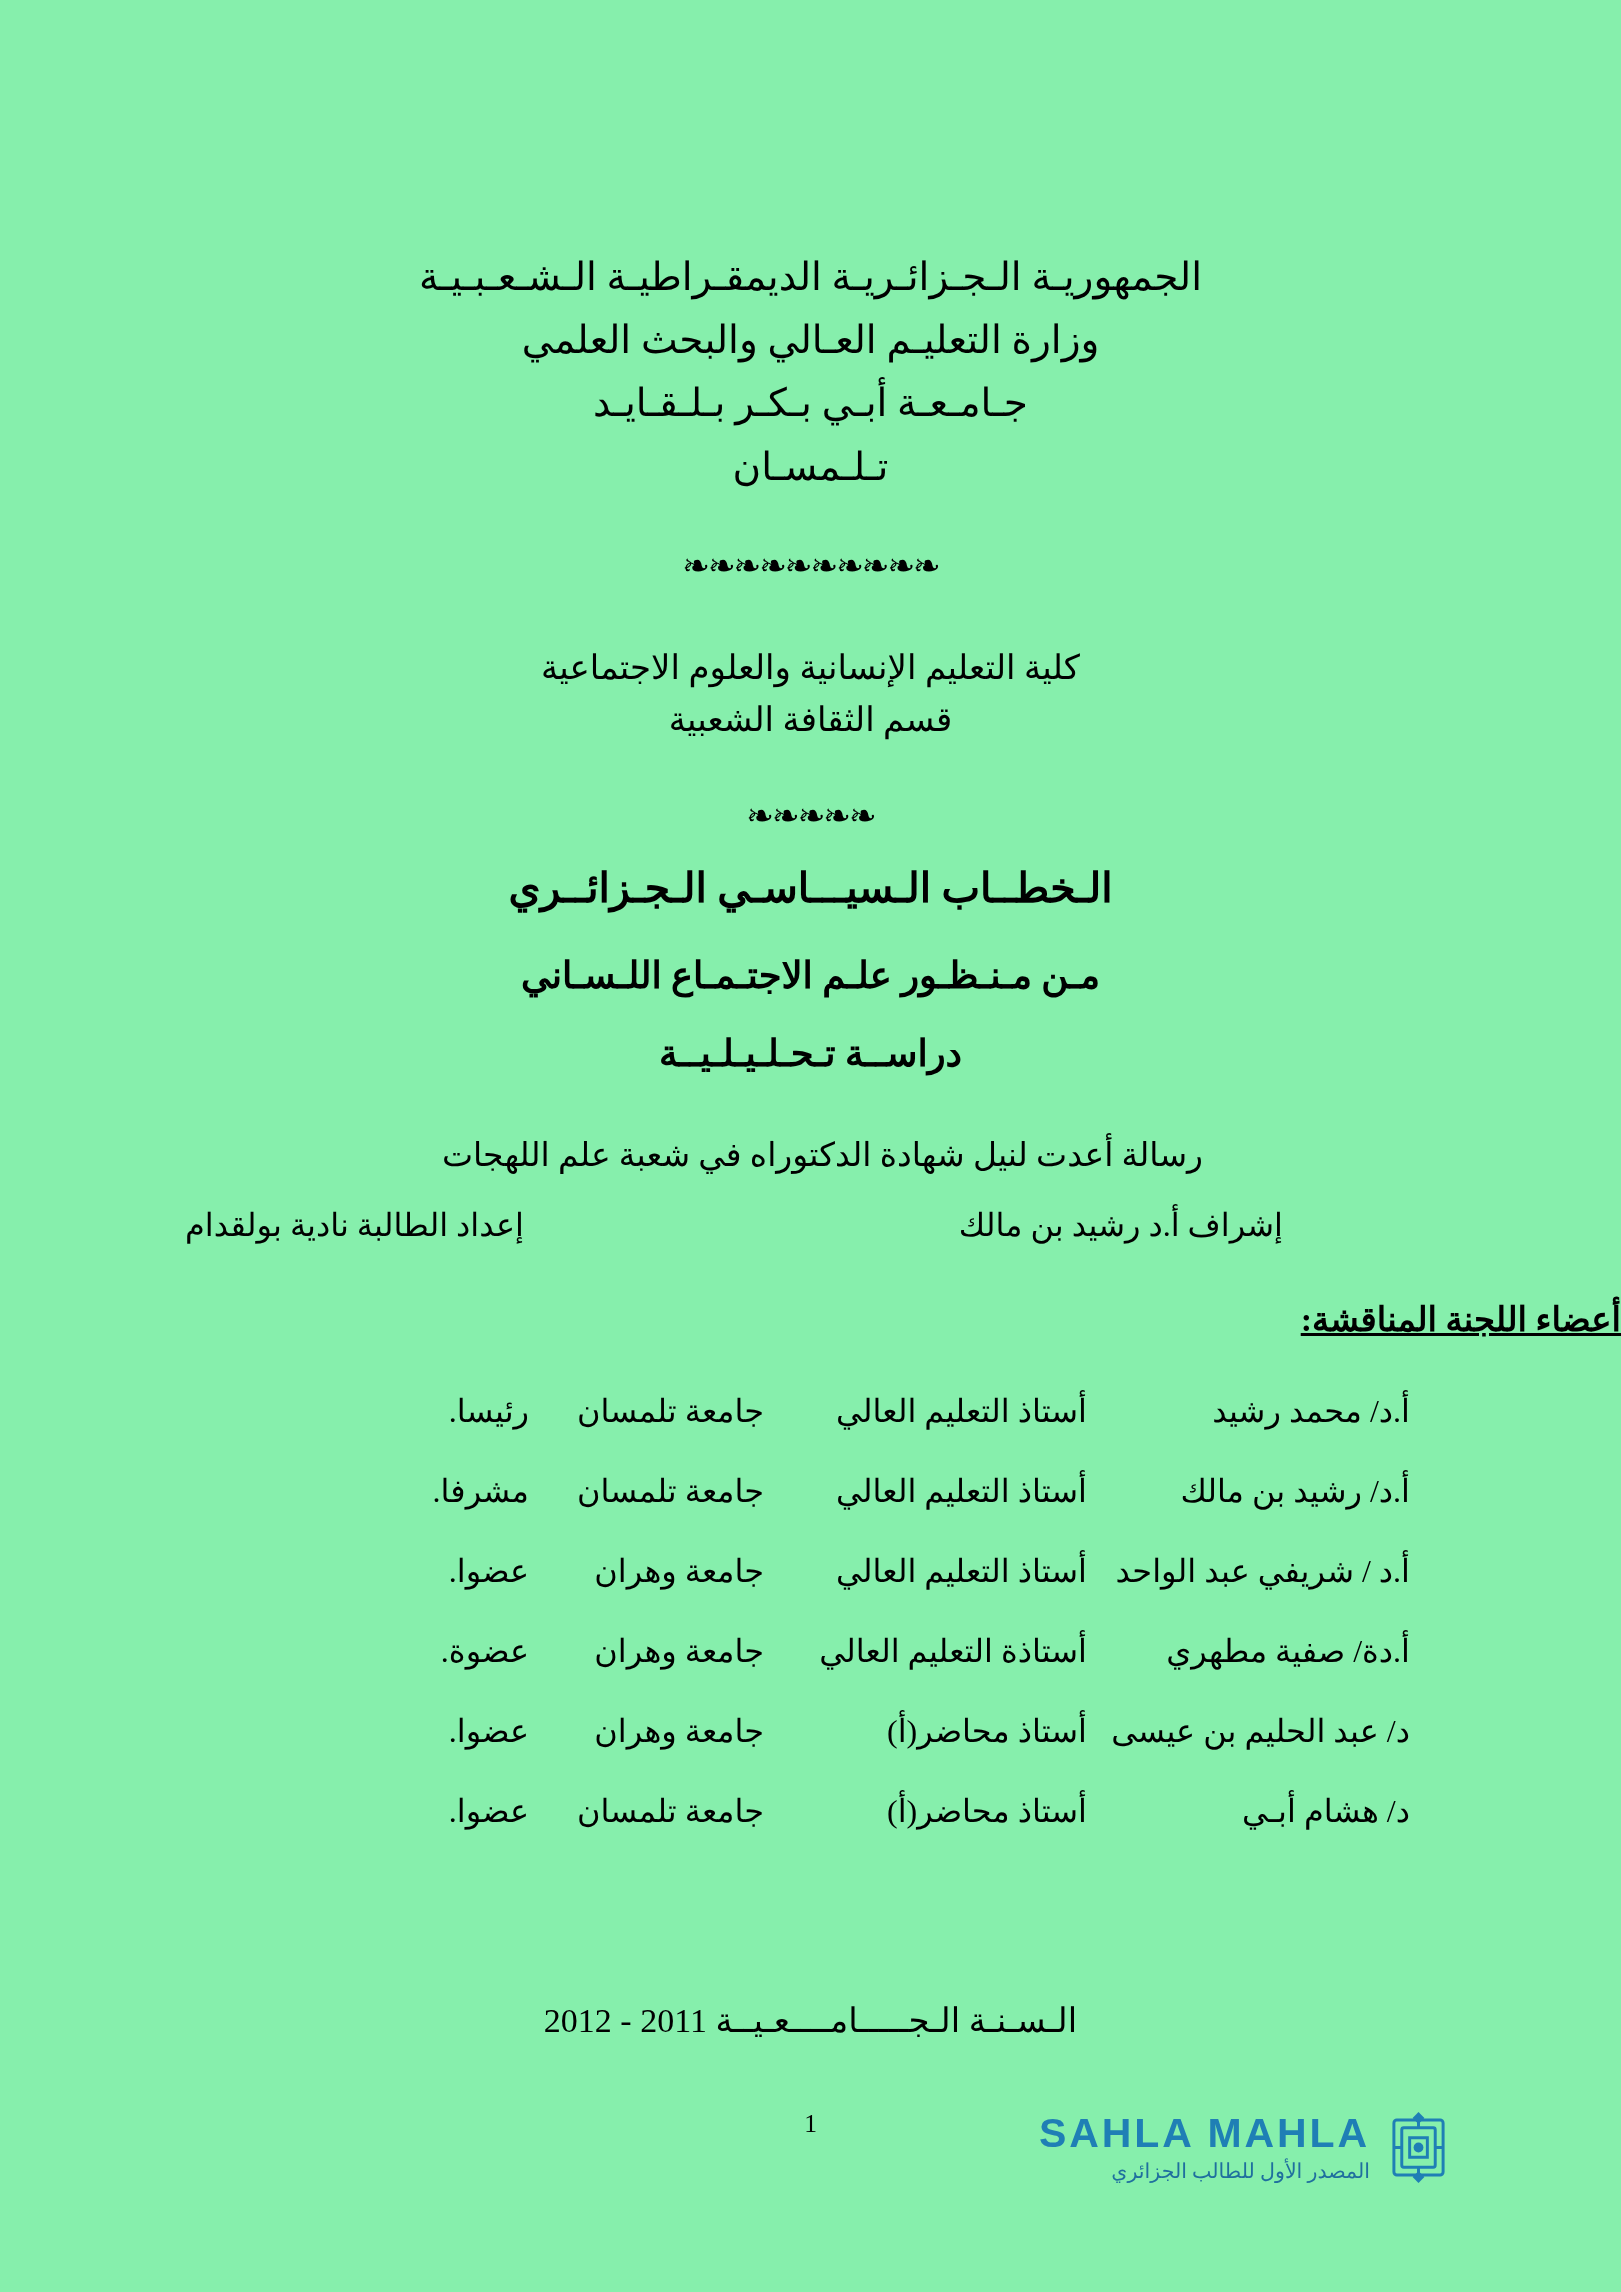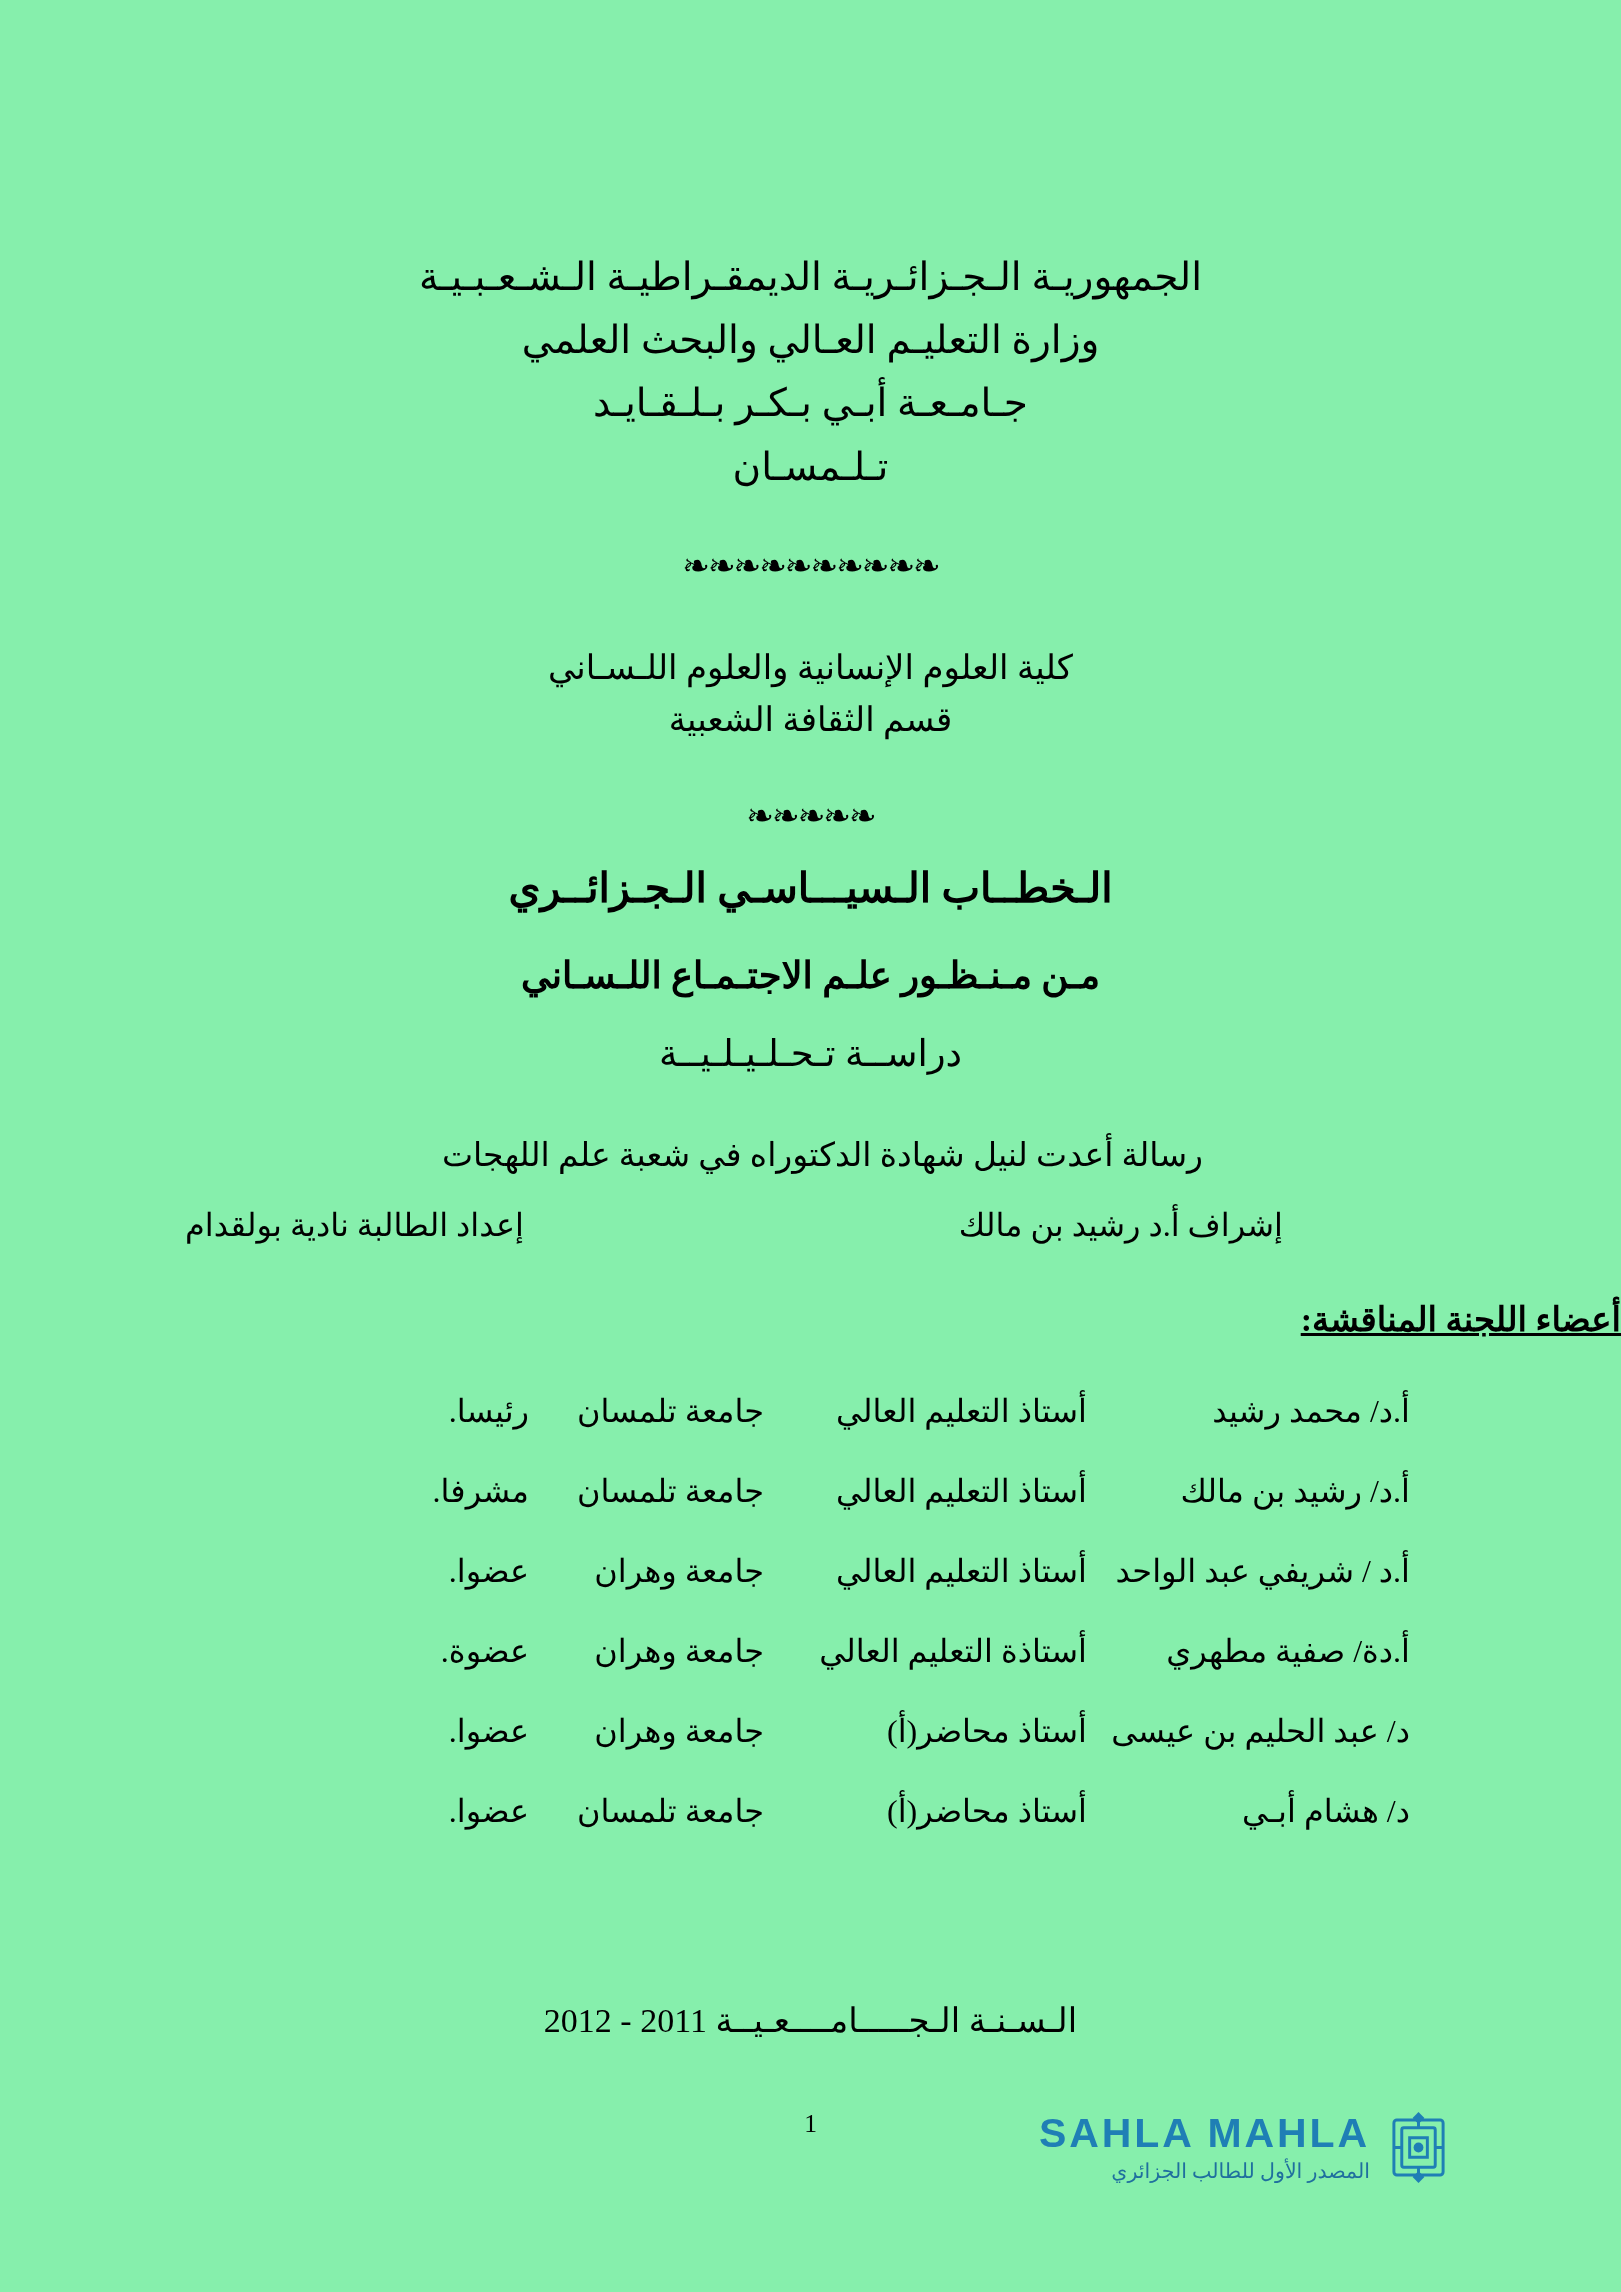--- a/index.html
+++ b/index.html
@@ -86,21 +86,21 @@
   #title-line-2 {
     font-size: 37px;
     font-weight: bold;
     letter-spacing: 0.5px;
     line-height: 1.25;
     margin-bottom: 31px;
     white-space: pre;
   }
   #title-line-3 {
     font-size: 37px;
-    font-weight: normal;
+    font-weight: bold;
     letter-spacing: 0.5px;
     line-height: 1.25;
     white-space: pre;
   }
 
   
   #degree-line {
     position: absolute;
     top: 1135px;
     right: 0; left: 0;
@@ -245,21 +245,21 @@
     <div class="hline">وزارة التعليـم العـالي والبحث العلمي</div>
     <div class="hline">جـامـعـة أبـي بـكـر بـلـقـايـد</div>
     <div class="hline">تـلـمسـان</div>
   </div>
 
   <div id="divider-1" class="ornament">
     <span>❧❧❧❧❧❧❧❧❧❧</span>
   </div>
 
   <div id="faculty-block">
-    <div class="fline">كلية العلوم الإنسانية والعلوم اللـسـاني</div>
+    <div class="fline">كلية التعليم الإنسانية والعلوم الاجتماعية</div>
     <div class="fline">قسم الثقافة الشعبية</div>
   </div>
 
   <div id="divider-2" class="ornament">
     <span>❧❧❧❧❧</span>
   </div>
 
   <div id="title-block">
     <div id="title-line-1">الـخطــاب الـسيـــاسـي الـجـزائــري</div>
     <div id="title-line-2">مـن مـنـظـور علـم الاجتـمـاع اللـسـاني</div>

